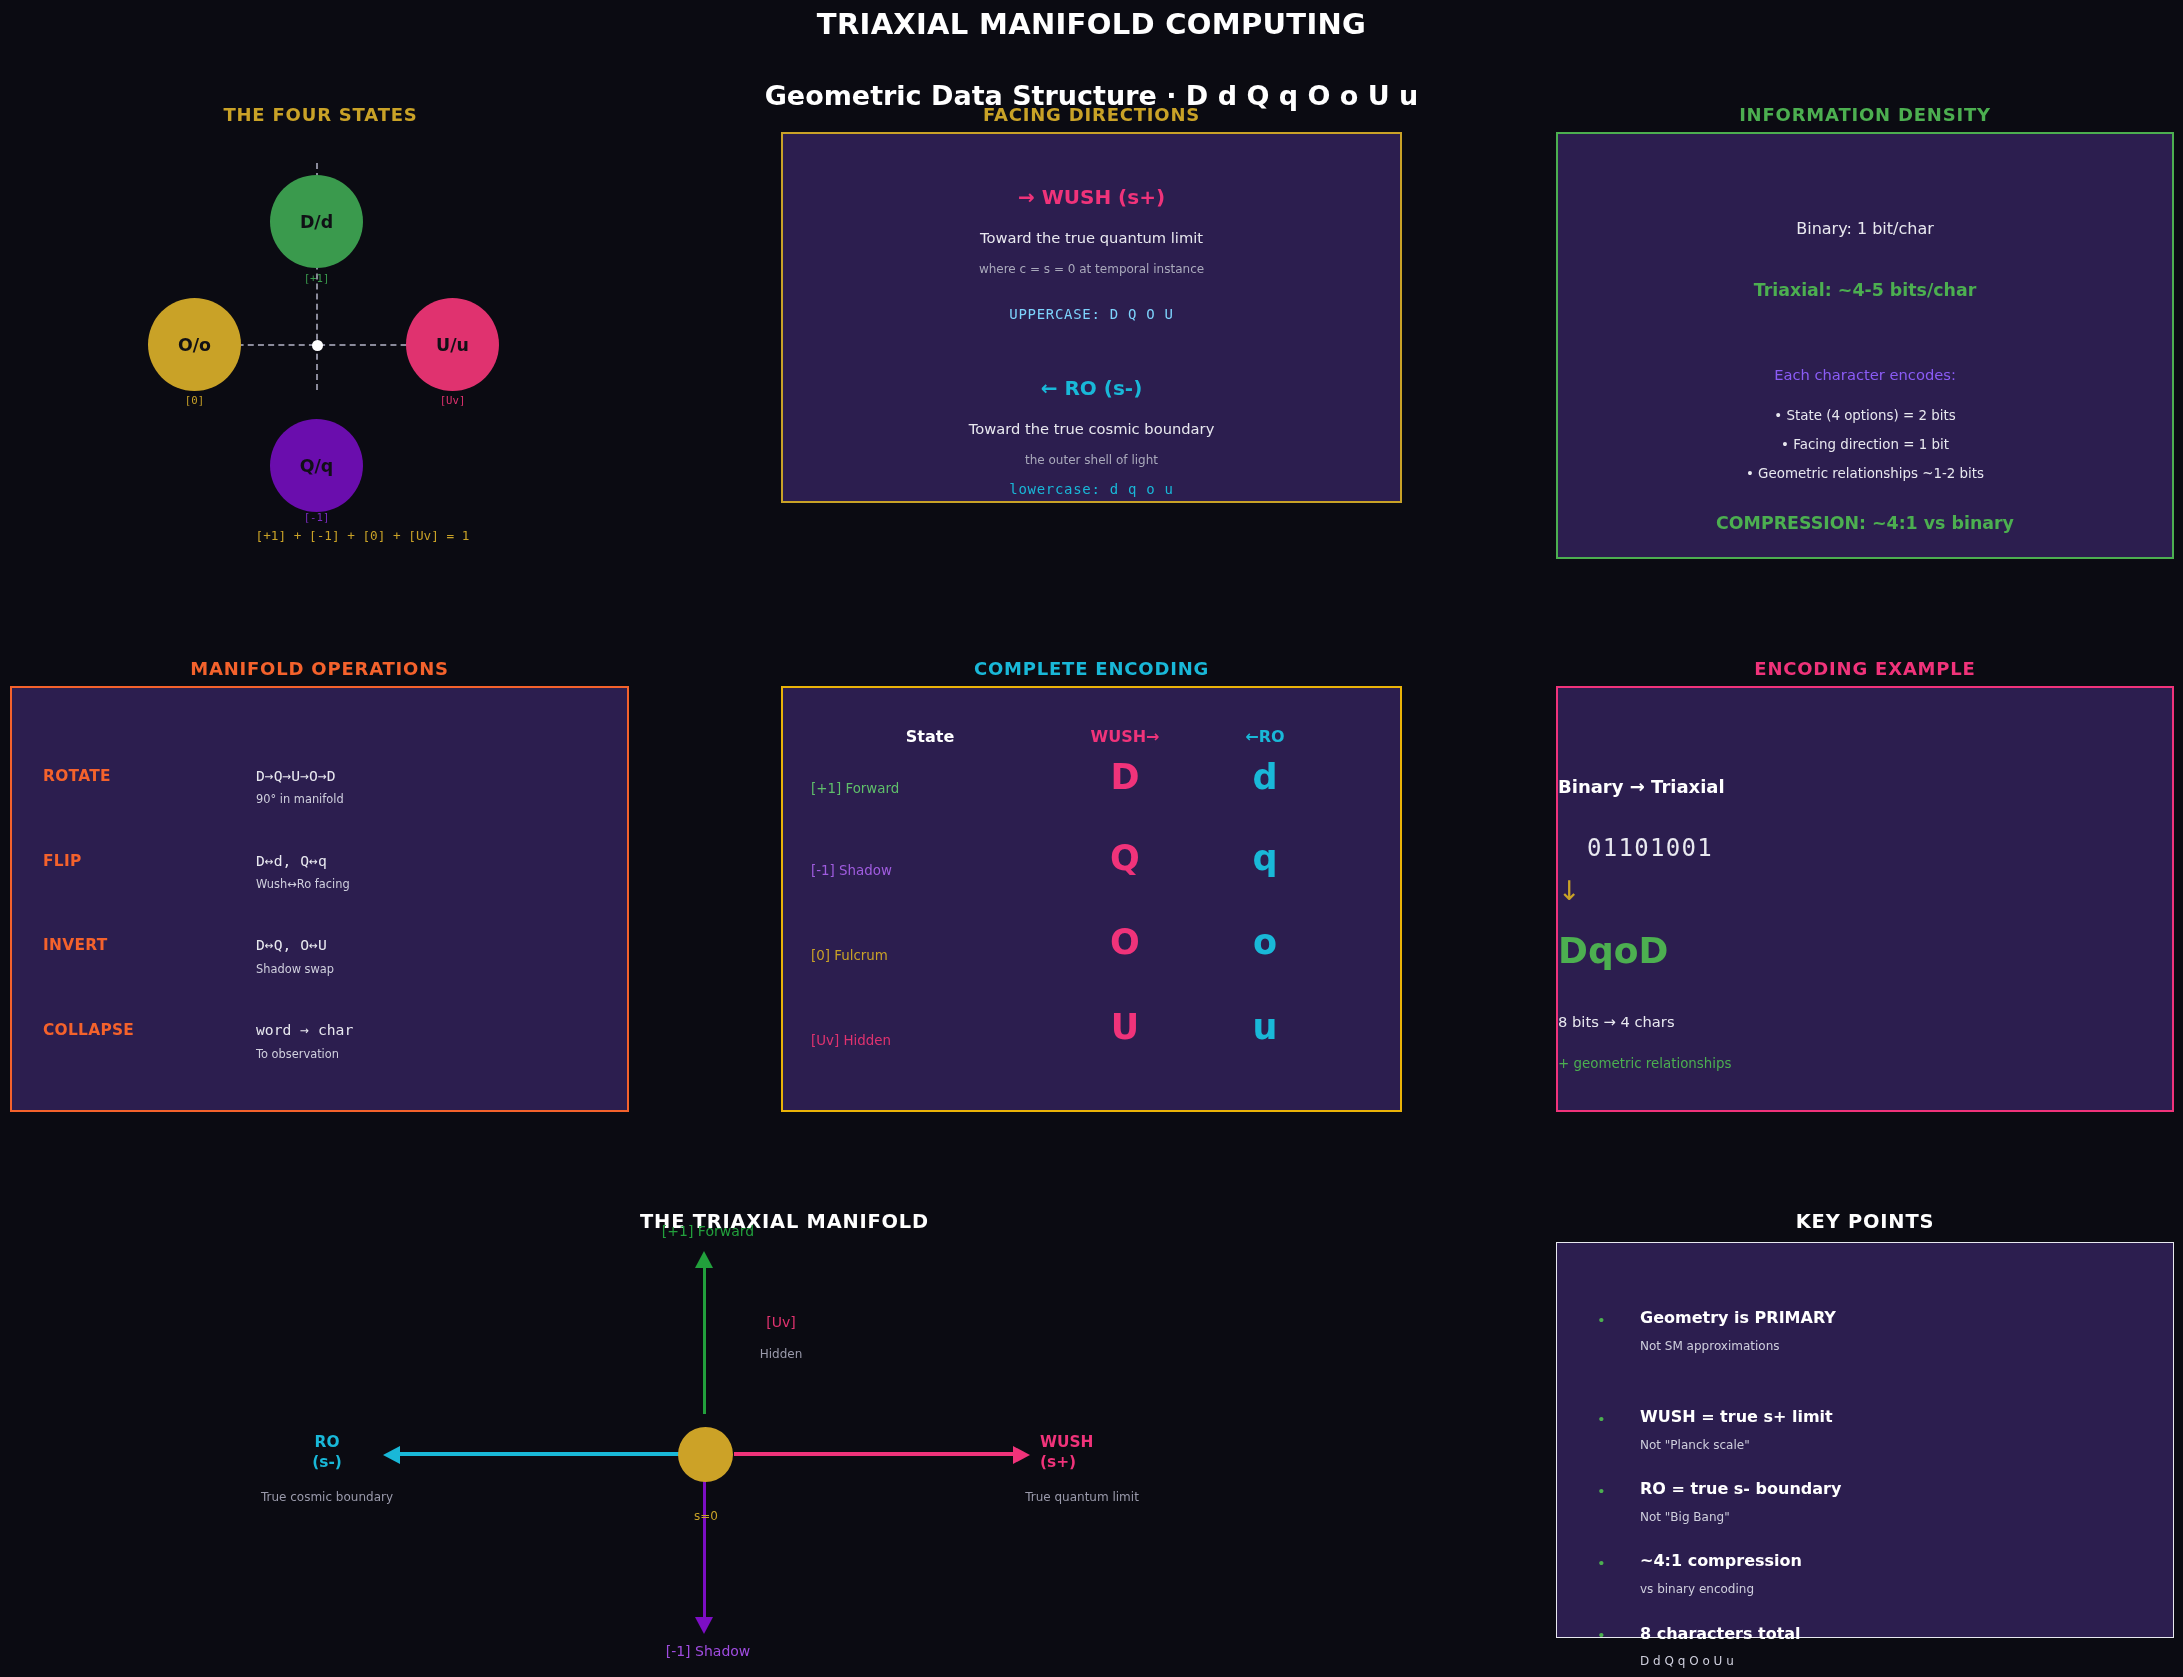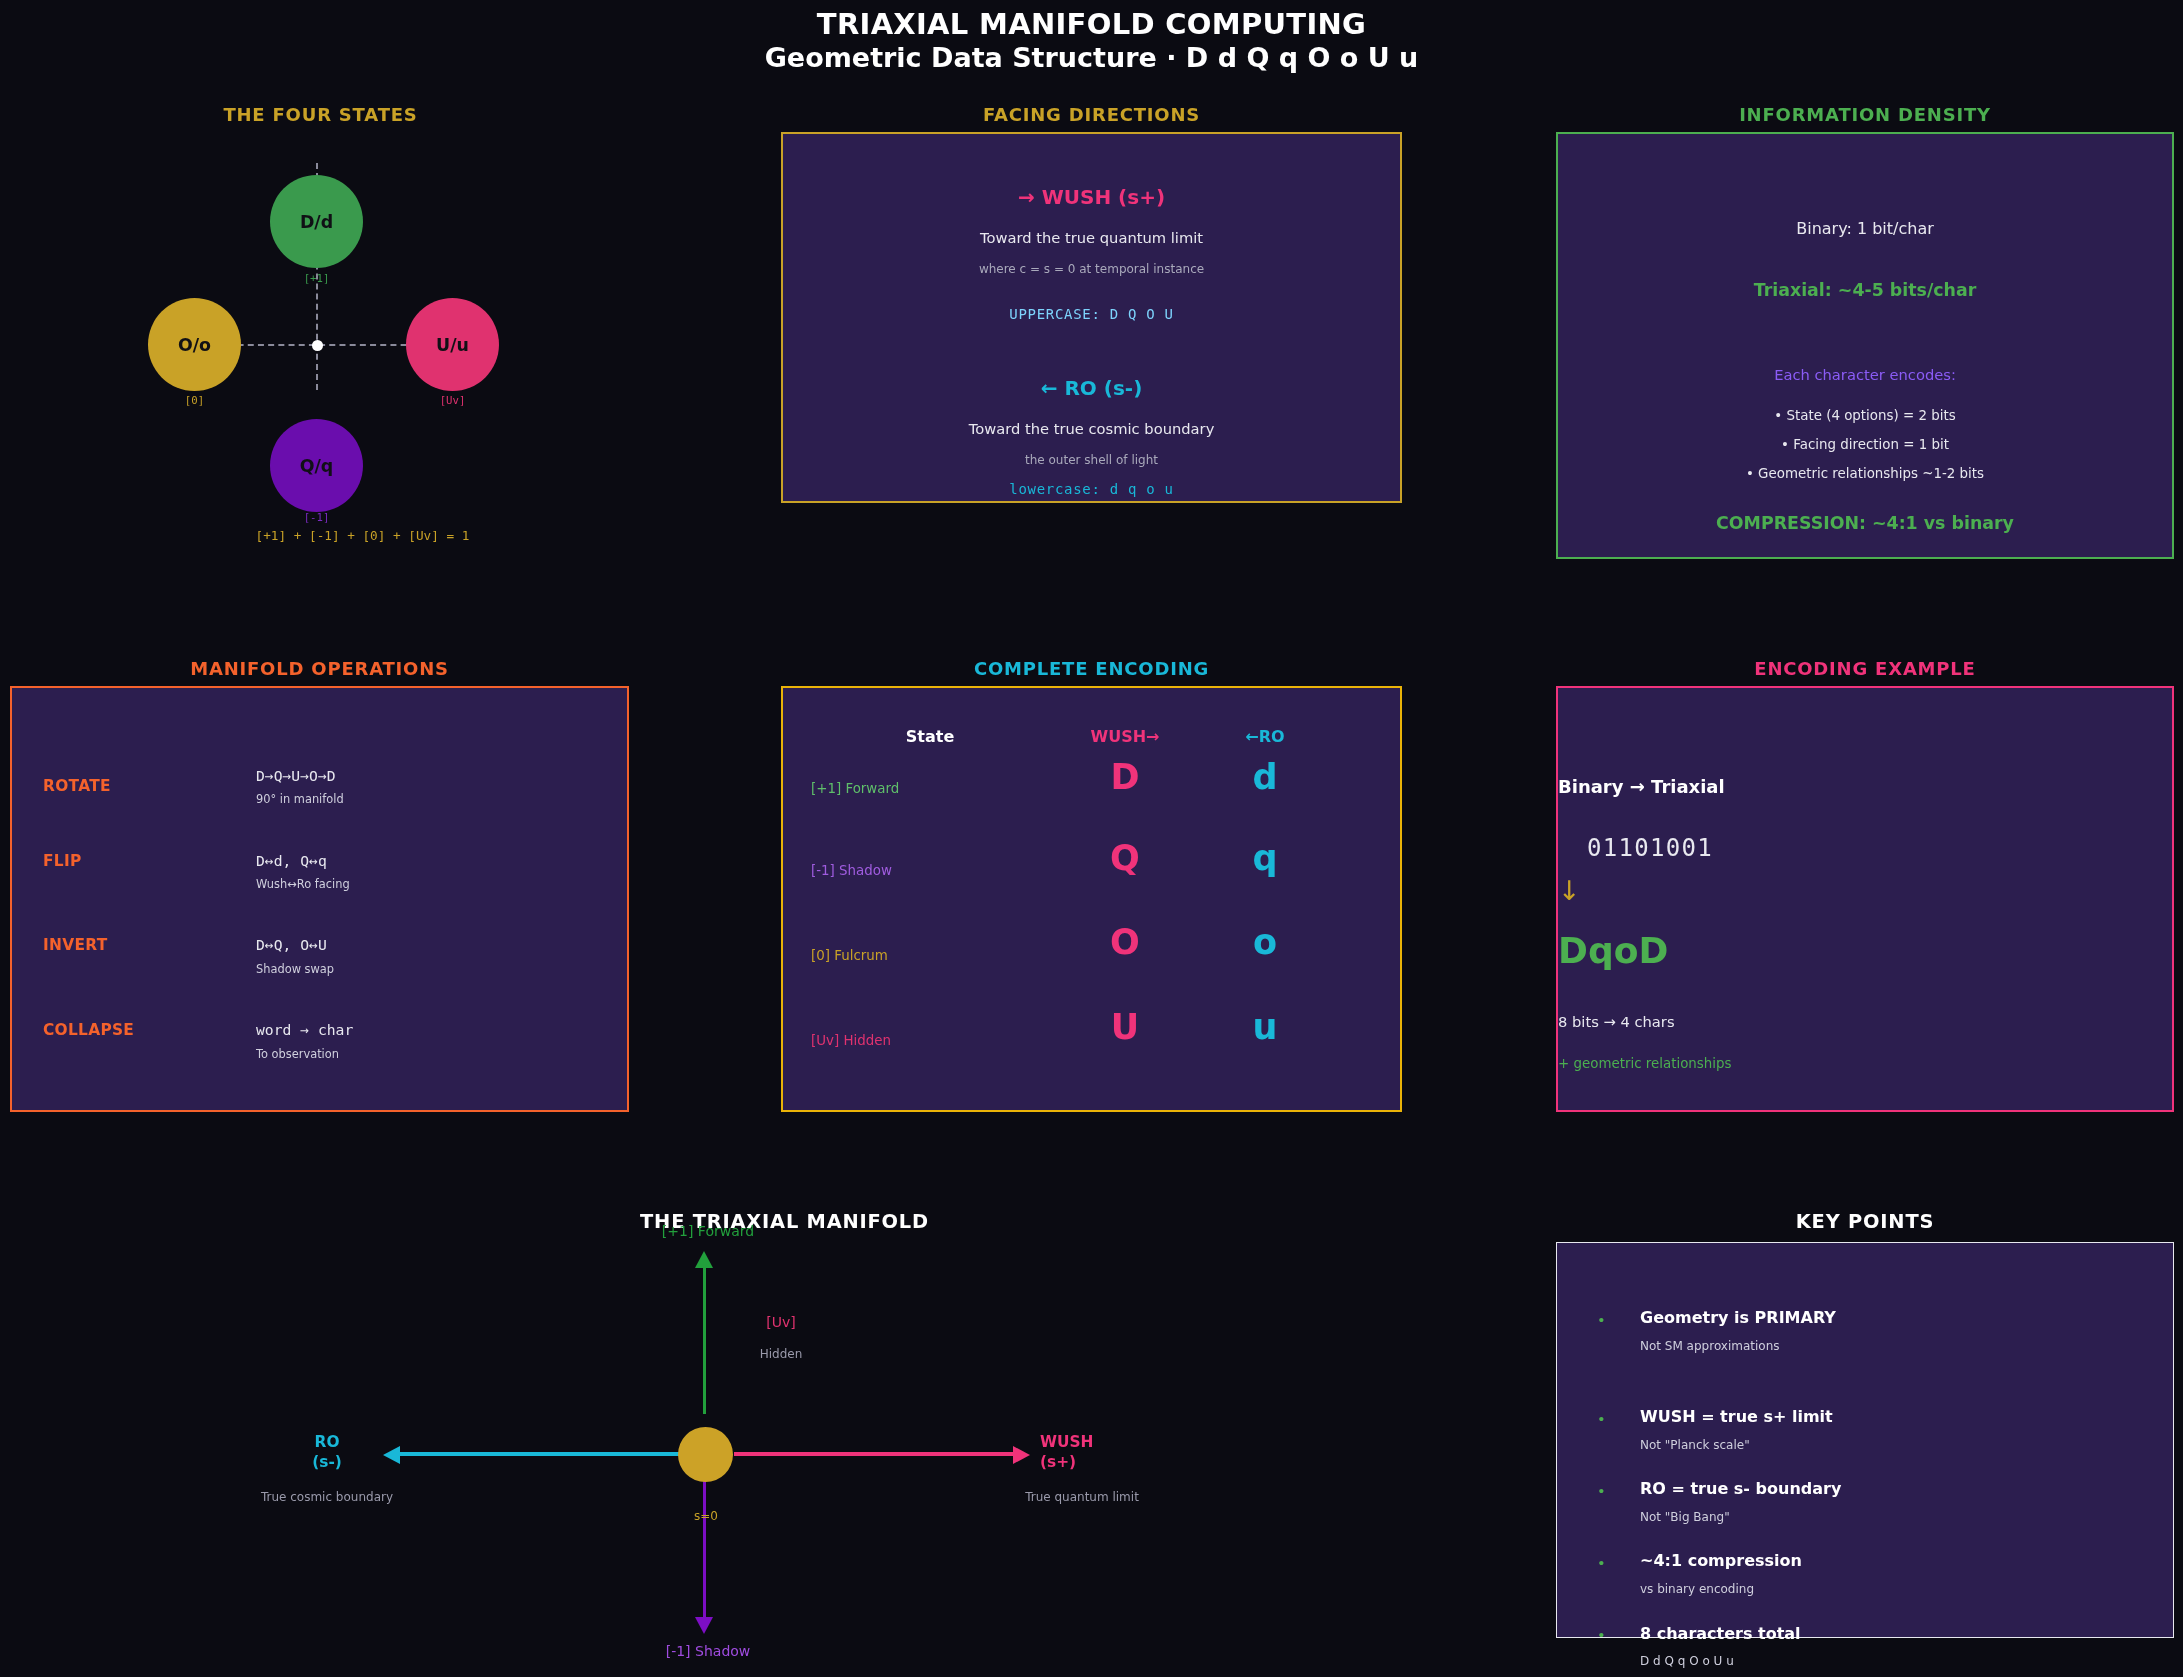--- a/index.html
+++ b/index.html
@@ -6,21 +6,21 @@
   body{
     width:2183px;height:1678px;position:relative;overflow:hidden;
     font-family:"DejaVu Sans","Liberation Sans",sans-serif;
     color:#e8e8ef;
   }
   .abs{position:absolute;}
 
   
   #main-title{left:0;top:6.7px;width:2183px;text-align:center;}
   #main-title .l1{font-size:29px;font-weight:bold;color:#ffffff;letter-spacing:0.3px;line-height:1.22;}
-  #main-title .l2{font-size:27px;font-weight:bold;color:#ffffff;line-height:1.22;}
+  #main-title .l2{font-size:27px;font-weight:bold;color:#ffffff;line-height:1.22;margin-top:38px;}
 
   
   .cap{position:absolute;font-size:18px;font-weight:bold;letter-spacing:0.8px;text-align:center;}
 
   
   .panel{position:absolute;background:#2c1e4f;box-sizing:border-box;}
 
   
   .node{position:absolute;border-radius:50%;display:flex;align-items:center;justify-content:center;
         font-size:17.4px;font-weight:bold;color:#101015;}
@@ -131,21 +131,21 @@
   <div class="id-line" style="top:232px;font-size:14.7px;color:#8b5cf6;">Each character encodes:</div>
   <div class="id-line" style="top:274px;font-size:13.4px;color:#e8e8ef;">• State (4 options) = 2 bits</div>
   <div class="id-line" style="top:303px;font-size:13.4px;color:#e8e8ef;">• Facing direction = 1 bit</div>
   <div class="id-line" style="top:332px;font-size:13.4px;color:#e8e8ef;">• Geometric relationships ~1-2 bits</div>
   <div class="id-line" style="top:379px;font-size:17.4px;font-weight:bold;color:#4caf50;">COMPRESSION: ~4:1 vs binary</div>
 </div>
 
 <div class="cap" style="left:10px;top:658px;width:619px;color:#f4622c;">MANIFOLD OPERATIONS</div>
 
 <div class="panel" style="left:10px;top:686px;width:619px;height:426px;border:2px solid #f4622c;">
-  <div class="op-name" style="left:31px;top:89px;">ROTATE</div>
+  <div class="op-name" style="left:31px;top:79px;">ROTATE</div>
   <div class="op-expr" style="left:244px;top:79px;">D→Q→U→O→D</div>
   <div class="op-desc" style="left:244px;top:104px;">90° in manifold</div>
 
   <div class="op-name" style="left:31px;top:164px;">FLIP</div>
   <div class="op-expr" style="left:244px;top:164px;">D↔d, Q↔q</div>
   <div class="op-desc" style="left:244px;top:189px;">Wush↔Ro facing</div>
 
   <div class="op-name" style="left:31px;top:248px;">INVERT</div>
   <div class="op-expr" style="left:244px;top:248px;">D↔Q, O↔U</div>
   <div class="op-desc" style="left:244px;top:274px;">Shadow swap</div>

